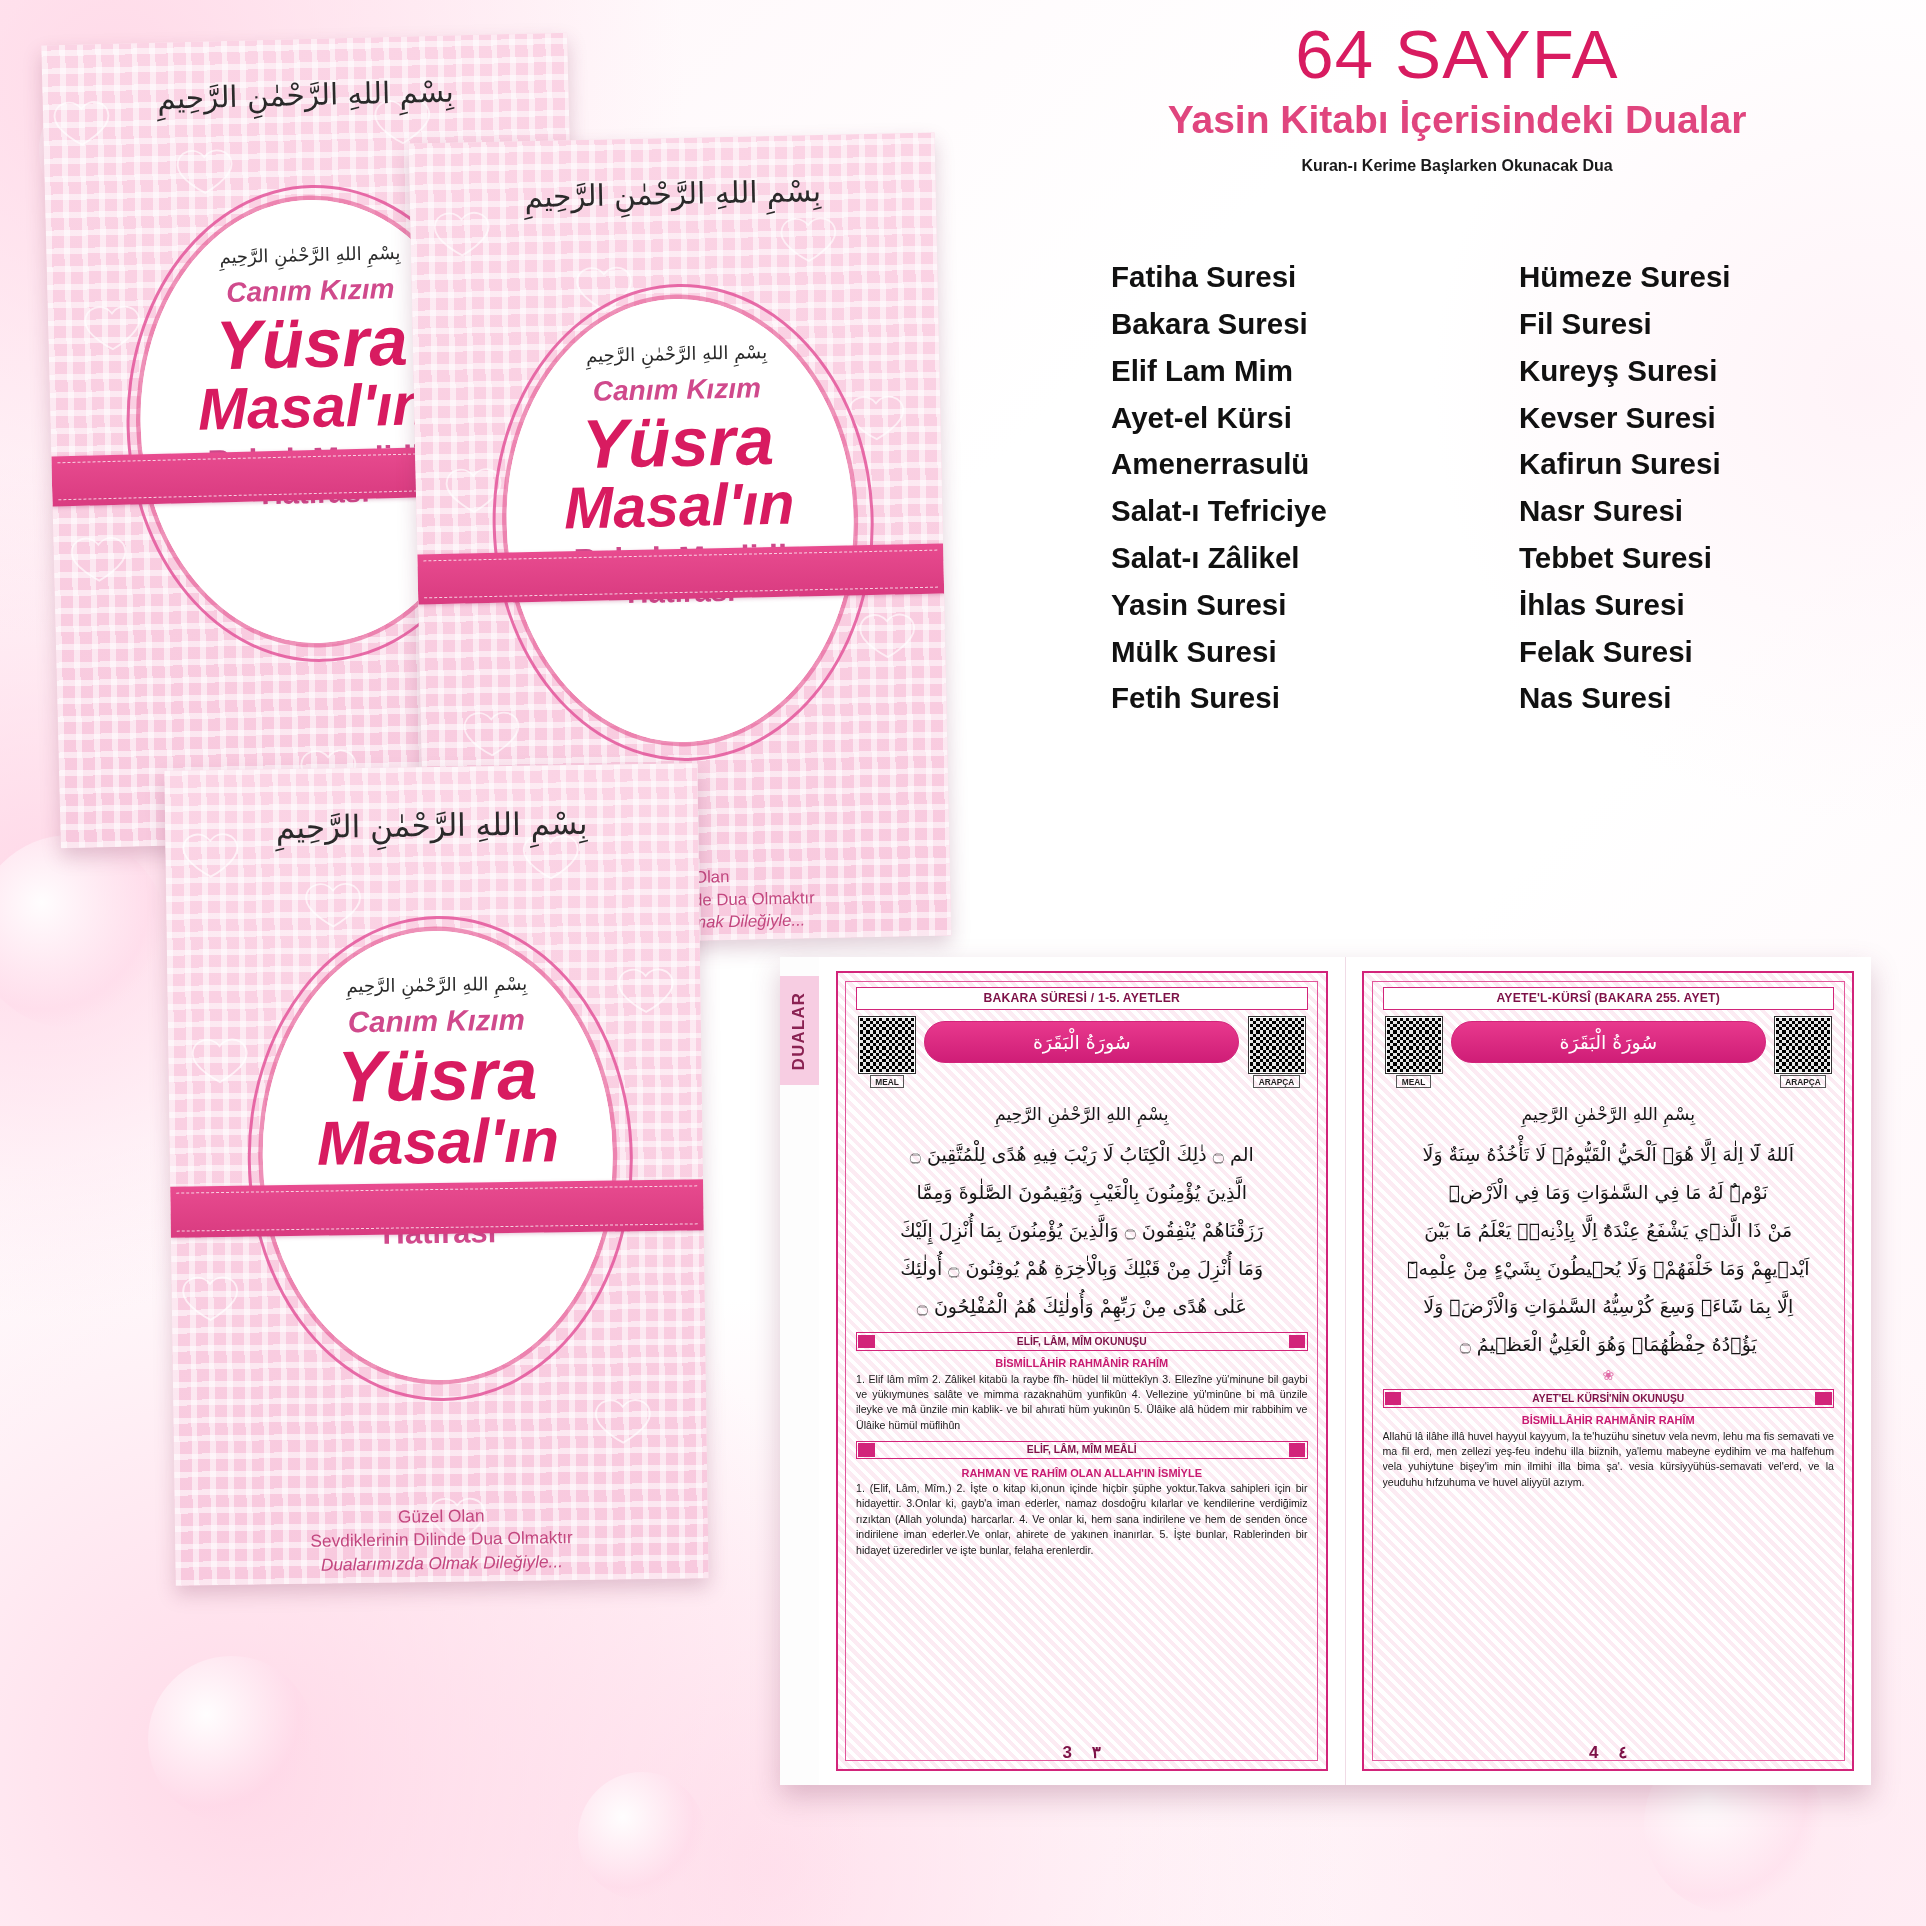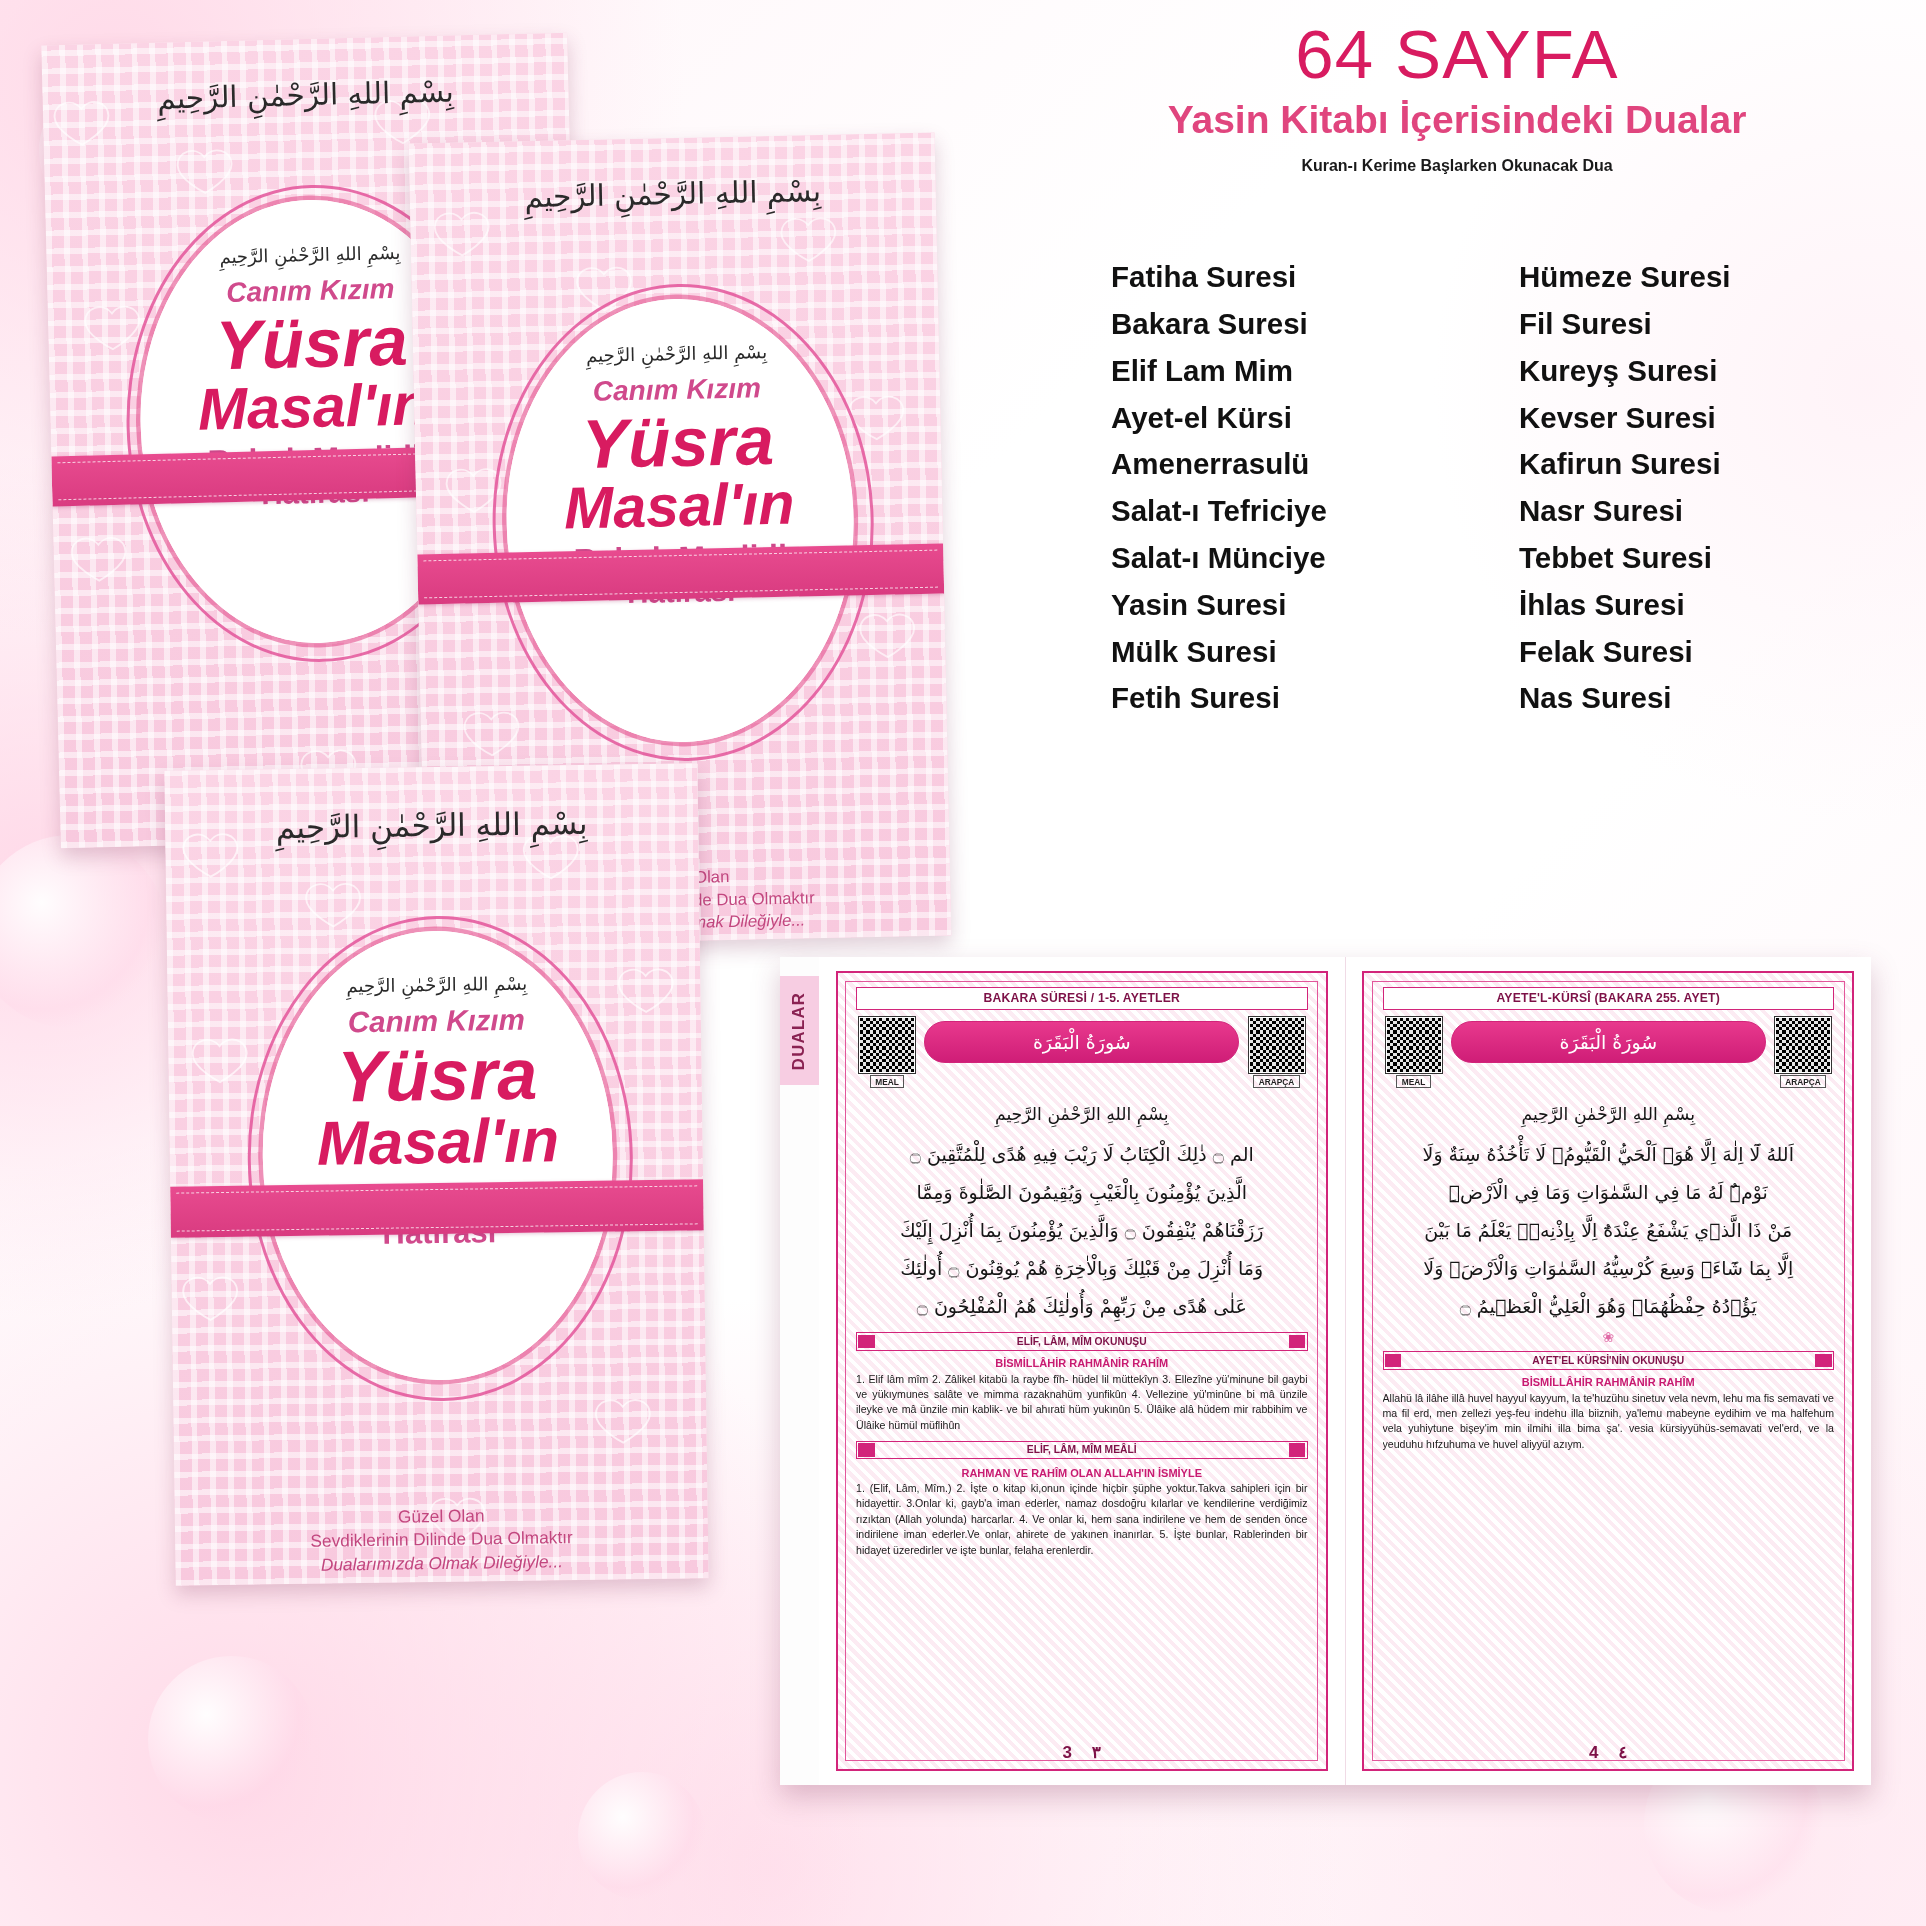--- a/index.html
+++ b/index.html
@@ -348,21 +348,21 @@
 </div>
 
 <div class="sura-cols">
   <div class="sura-col left">
     <div class="sura-item">Fatiha Suresi</div>
     <div class="sura-item">Bakara Suresi</div>
     <div class="sura-item">Elif Lam Mim</div>
     <div class="sura-item">Ayet-el Kürsi</div>
     <div class="sura-item">Amenerrasulü</div>
     <div class="sura-item">Salat-ı Tefriciye</div>
-    <div class="sura-item">Salat-ı Münciye</div>
+    <div class="sura-item">Salat-ı Zâlikel</div>
     <div class="sura-item">Yasin Suresi</div>
     <div class="sura-item">Mülk Suresi</div>
     <div class="sura-item">Fetih Suresi</div>
   </div>
   <div class="sura-col right">
     <div class="sura-item">Hümeze Suresi</div>
     <div class="sura-item">Fil Suresi</div>
     <div class="sura-item">Kureyş Suresi</div>
     <div class="sura-item">Kevser Suresi</div>
     <div class="sura-item">Kafirun Suresi</div>
@@ -543,20 +543,21 @@
           <div class="qr"></div>
           <div class="qr-label">ARAPÇA</div>
         </div>
       </div>
 
       <div class="arabic">
         <span class="basmala">بِسْمِ اللهِ الرَّحْمٰنِ الرَّحِيمِ</span>
         <div>اَللهُ لَٓا اِلٰهَ اِلَّا هُوَۚ اَلْحَيُّ الْقَيُّومُۚ لَا تَأْخُذُهُ سِنَةٌ وَلَا</div>
         <div>نَوْمٌۜ لَهُ مَا فِي السَّمٰوَاتِ وَمَا فِي الْاَرْضِۜ</div>
         <div>مَنْ ذَا الَّذ۪ي يَشْفَعُ عِنْدَهُٓ اِلَّا بِاِذْنِه۪ۜ يَعْلَمُ مَا بَيْنَ</div>
+        <div>اَيْد۪يهِمْ وَمَا خَلْفَهُمْۚ وَلَا يُح۪يطُونَ بِشَيْءٍ مِنْ عِلْمِه۪ٓ</div>
         <div>اِلَّا بِمَا شَٓاءَۚ وَسِعَ كُرْسِيُّهُ السَّمٰوَاتِ وَالْاَرْضَۚ وَلَا</div>
         <div>يَؤُ۫دُهُ حِفْظُهُمَاۚ وَهُوَ الْعَلِيُّ الْعَظ۪يمُ ۝</div>
       </div>
 
       <div class="orn">❀</div>
 
       <div class="strip">
         <span class="cap l"></span>
         <span class="cap r"></span>
         <span>AYET'EL KÜRSİ'NİN OKUNUŞU</span>

